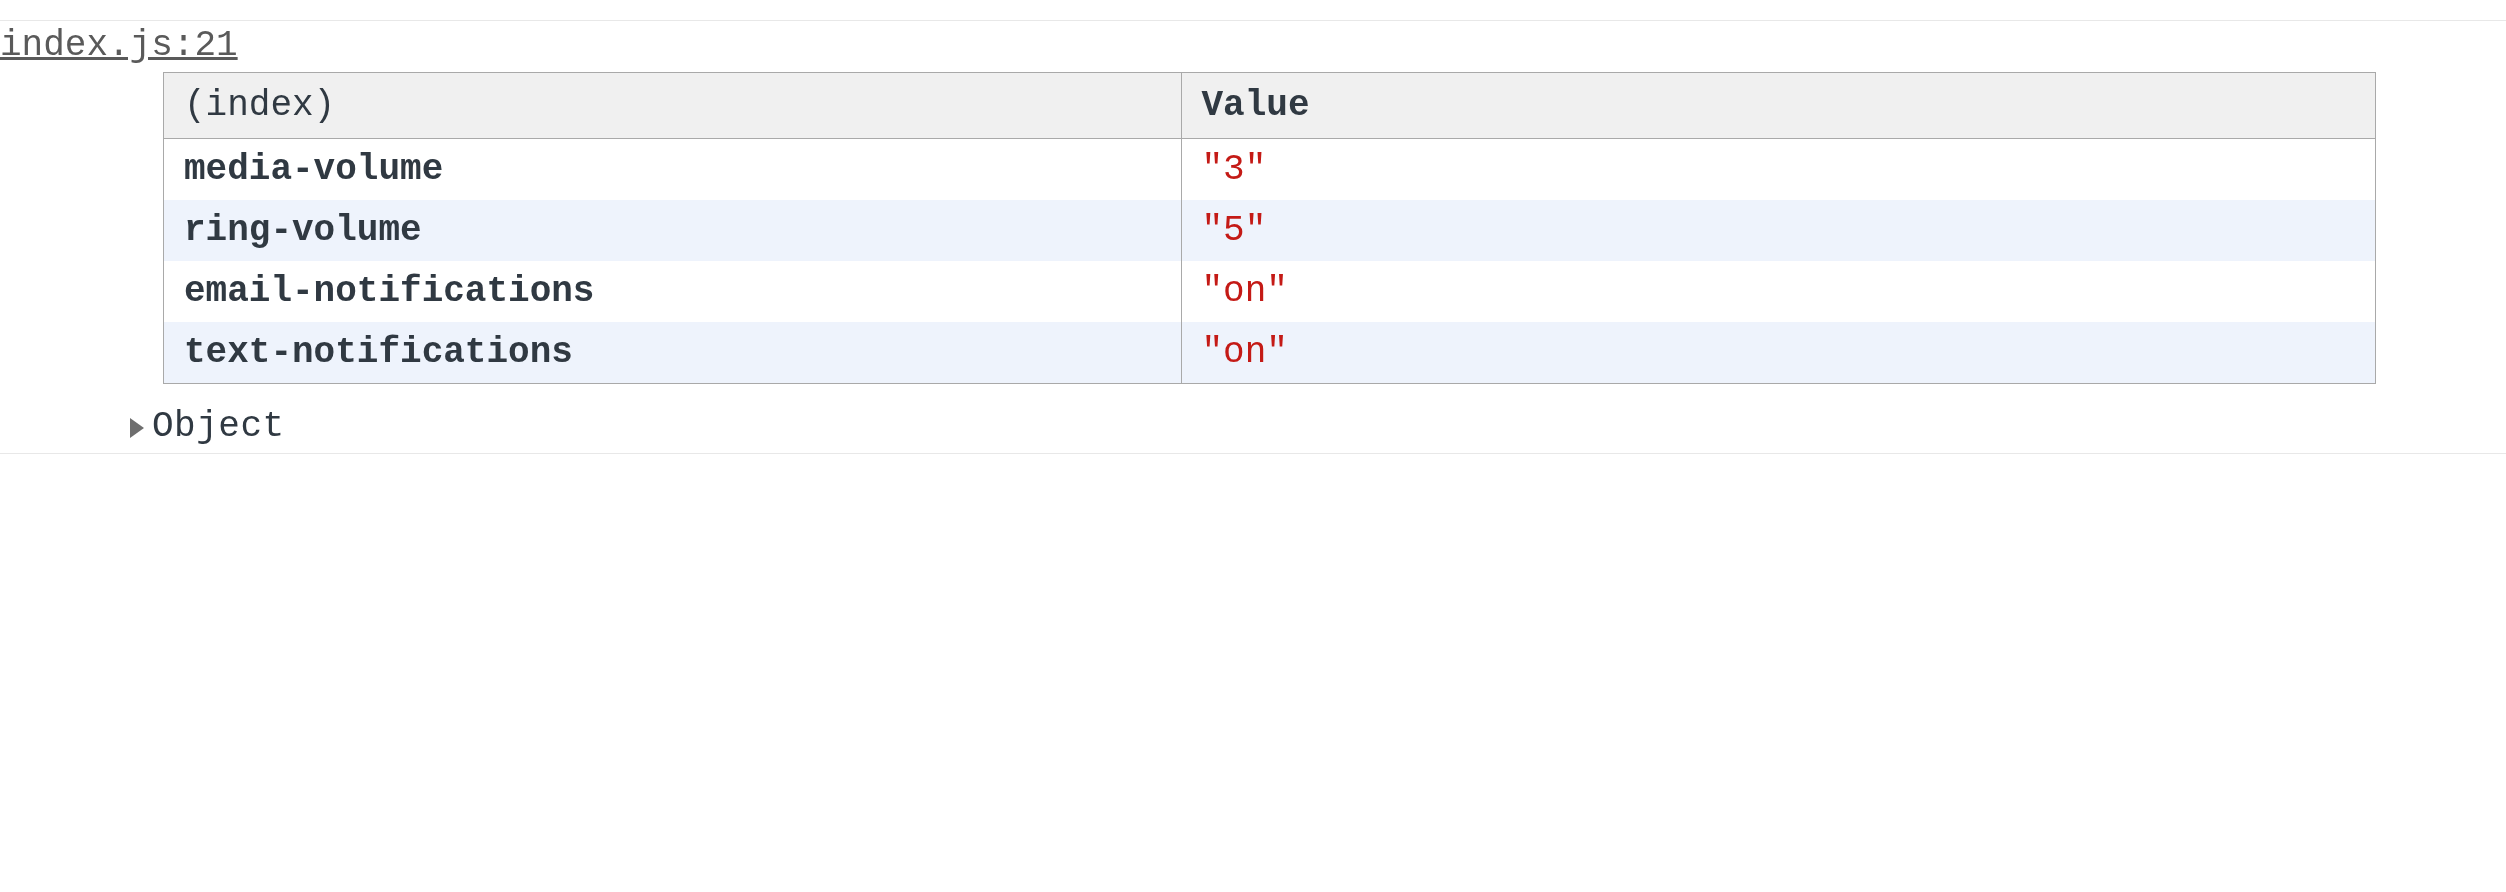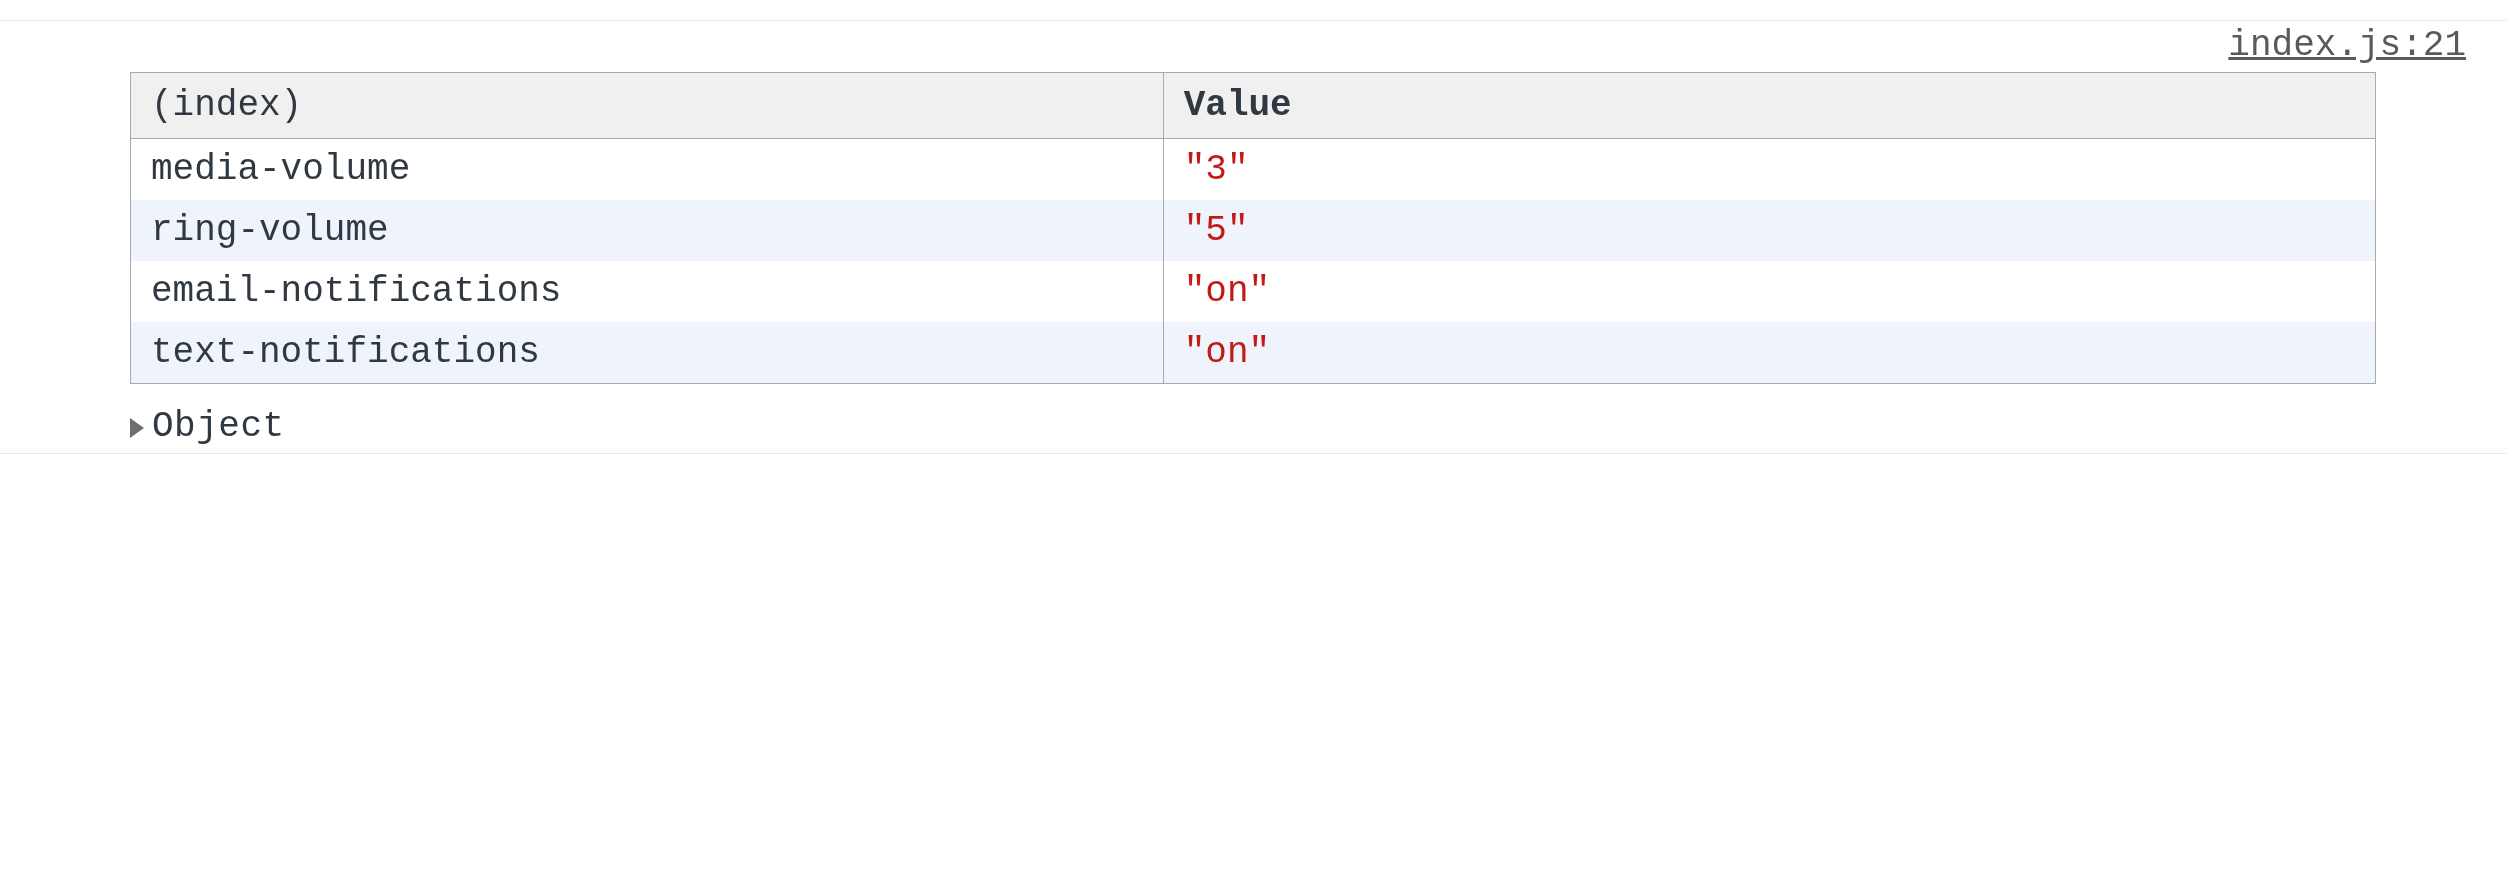--- a/index.html
+++ b/index.html
@@ -13,31 +13,32 @@
     background: #ffffff;
     padding: 20px 0;
     color: #303942;
   }
   .console-entry {
     border-top: 1px solid #e8e8e8;
     border-bottom: 1px solid #e8e8e8;
     padding: 0;
   }
   .source-link-row {
-    text-align: right;
+    text-align: left;
     padding: 4px 40px 6px 0;
   }
   .source-link {
     color: #5a5a5a;
     text-decoration: underline;
     cursor: pointer;
     font-size: 36px;
   }
   .table-wrap {
     padding: 0 130px 16px 130px;
+    margin-left: 33px;
   }
   table.console-table {
     width: 100%;
     border-collapse: collapse;
     border: 1.5px solid #a9a9a9;
   }
   table.console-table th {
     background: #f0f0f0;
     font-weight: 400;
     text-align: left;
@@ -60,20 +61,21 @@
   }
   table.console-table tbody tr:nth-child(odd) {
     background: #ffffff;
   }
   table.console-table tbody tr:nth-child(even) {
     background: #eef3fc;
   }
   .index-col {
     width: 46%;
     color: #303942;
+    font-weight: bold;
   }
   .value-col {
     width: 54%;
   }
   .string-value {
     color: #c41a16;
   }
   .object-expand {
     padding: 6px 0 6px 130px;
     display: flex;

